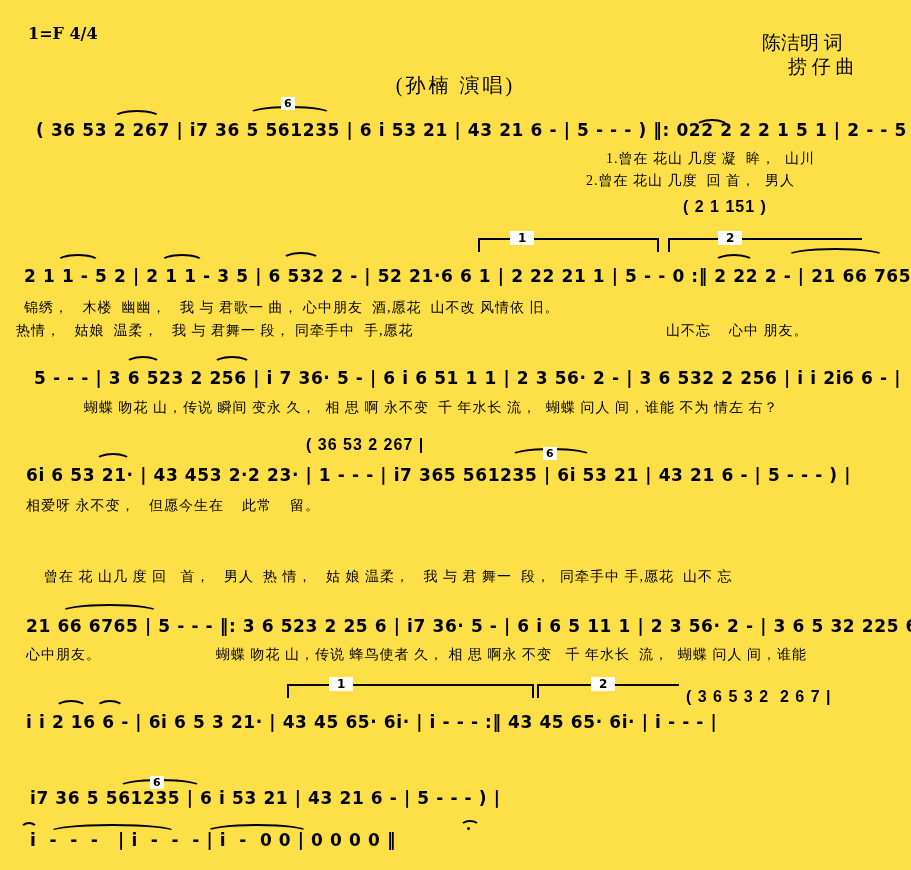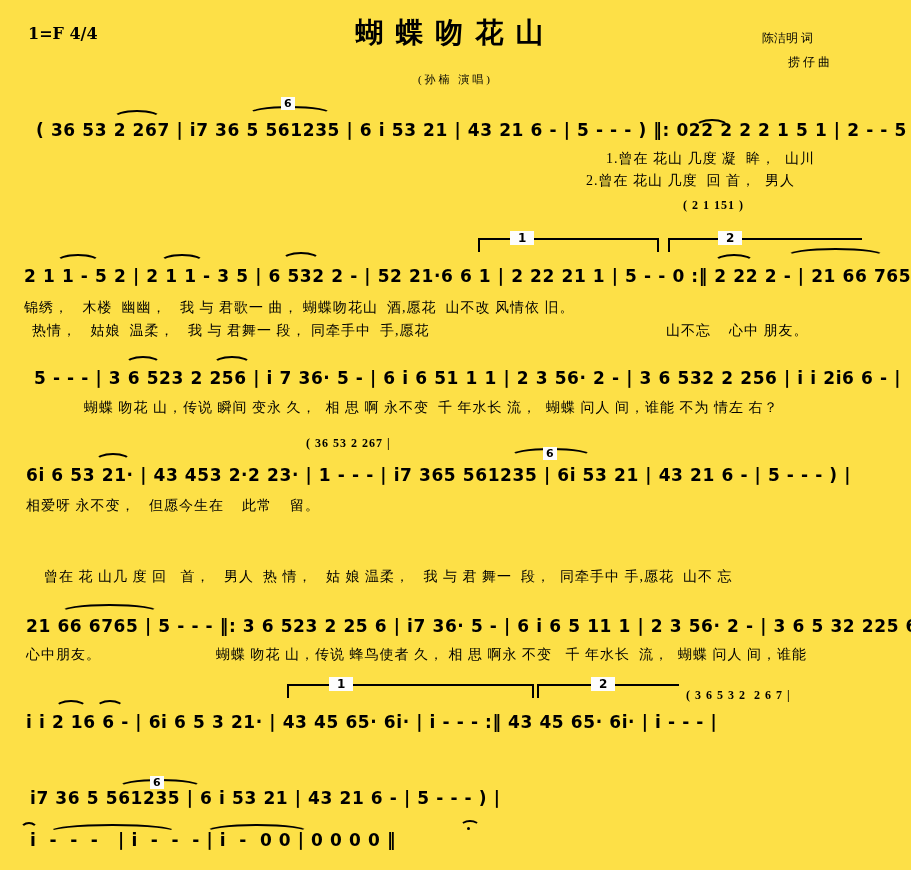--- a/index.html
+++ b/index.html
@@ -1,43 +1,42 @@
 <!DOCTYPE html>
 <html><head>
 <meta charset="utf-8">
 <style>
   html,body{margin:0;padding:0;}
   body{width:911px;height:870px;background:#fbfbfb;font-family:"Liberation Serif", serif;color:#000;}
   .sheet{position:relative;width:911px;height:870px;background:#fde047;overflow:hidden;}
   .key{position:absolute;top:24px;left:28px;font-family:"DejaVu Serif", serif;font-size:16px;font-weight:bold;white-space:pre;}
   .title{position:absolute;top:14px;left:0;right:0;text-align:center;font-size:28px;letter-spacing:12px;font-weight:600;white-space:pre;}
-  .credit{position:absolute;font-size:12px;white-space:pre;text-align:right;}
+  .credit{position:absolute;font-size:19px;white-space:pre;text-align:right;}
   .credit.lyricist{top:30px;left:762px;}
   .credit.composer{top:54px;left:788px;}
-  .subtitle{position:absolute;top:72px;left:0;right:0;text-align:center;font-size:11px;letter-spacing:3px;white-space:pre;}
+  .subtitle{position:absolute;top:72px;left:0;right:0;text-align:center;font-size:20px;letter-spacing:3px;white-space:pre;}
   .notation{position:absolute;font-family:"DejaVu Sans", sans-serif;font-weight:bold;font-size:17px;letter-spacing:0.6px;white-space:pre;}
   .lyric{position:absolute;font-size:14px;white-space:pre;letter-spacing:1px;text-align:center;}
-  .fill{position:absolute;font-family:Liberation Serif, serif;font-weight:bold;font-size:12px;white-space:pre;letter-spacing:1px;}
+  .fill{position:absolute;font-family:Liberation Sans, sans-serif;font-weight:bold;font-size:16px;white-space:pre;letter-spacing:1px;}
   .volta{position:absolute;height:12px;border-top:2px solid #000;}
   .volta.lt{border-left:2px solid #000;}
   .volta.rt{border-right:2px solid #000;}
   .vnum{position:absolute;top:-9px;background:#fdfdfd;padding:0 8px;font-family:"DejaVu Sans", sans-serif;font-size:12px;font-weight:bold;}
   .slur{position:absolute;height:12px;border:2px solid transparent;border-top:2px solid #000;border-radius:50%;}
   .tuplet{position:absolute;font-family:"DejaVu Sans", sans-serif;font-size:11px;font-weight:bold;background:#fdfdfd;padding:0 3px;}
   .fermata-arc{position:absolute;width:16px;height:9px;border:2px solid transparent;border-top:2px solid #000;border-radius:50%;}
   .fermata-dot{position:absolute;width:3px;height:3px;background:#000;border-radius:50%;}
   .footer-credit{position:absolute;font-size:14px;white-space:pre;letter-spacing:1px;}
 </style>
 </head>
 <body>
 
 <div class="sheet">
 
   <div class="key">1=F 4/4</div>
-  <div class="title">蝴蝶吻花山</div>
   <div class="credit lyricist">陈洁明 词</div>
   <div class="credit composer">捞 仔 曲</div>
   <div class="subtitle">(孙楠 演唱)</div>
 
   <div class="slur" style="top:110px;left:113px;width:44px"></div>
   <div class="slur" style="top:106px;left:248px;width:80px"></div>
   <div class="tuplet" style="top:97px;left:281px">6</div>
   <div class="slur" style="top:119px;left:695px;width:30px"></div>
   <div class="notation" style="top:120px;left:36px">( 36 53 2 267 | i7 36 5 561235 | 6 i 53 21 | 43 21 6 - | 5 - - - ) ‖: 022 2 2 2 1 5 1 | 2 - - 5 2 |</div>
   <div class="lyric" style="top:150px;left:606px">1.曾在 花山 几度 凝  眸，  山川</div>
@@ -50,22 +49,22 @@
   <div class="volta lt" style="top:238px;left:668px;width:192px">
     <span class="vnum" style="left:48px">2</span>
   </div>
 
   <div class="slur" style="top:254px;left:56px;width:40px"></div>
   <div class="slur" style="top:254px;left:160px;width:40px"></div>
   <div class="slur" style="top:252px;left:282px;width:34px"></div>
   <div class="slur" style="top:254px;left:714px;width:36px"></div>
   <div class="slur" style="top:248px;left:786px;width:95px"></div>
   <div class="notation" style="top:266px;left:24px">2 1 1 - 5 2 | 2 1 1 - 3 5 | 6 532 2 - | 52 21·6 6 1 | 2 22 21 1 | 5 - - 0 :‖ 2 22 2 - | 21 66 7655 |</div>
-  <div class="lyric" style="top:299px;left:24px">锦绣，   木楼  幽幽，   我 与 君歌一 曲， 蝴蝶吻花山  酒,愿花  山不改 风情依 旧。</div>
-  <div class="lyric" style="top:322px;left:32px">热情，   姑娘  温柔，   我 与 君舞一 段， 同牵手中  手,愿花</div>
+  <div class="lyric" style="top:299px;left:24px">锦绣，   木楼  幽幽，   我 与 君歌一 曲， 心中朋友  酒,愿花  山不改 风情依 旧。</div>
+  <div class="lyric" style="top:322px;left:16px">热情，   姑娘  温柔，   我 与 君舞一 段， 同牵手中  手,愿花</div>
   <div class="lyric" style="top:322px;left:666px">山不忘    心中 朋友。</div>
 
   <div class="slur" style="top:356px;left:125px;width:32px"></div>
   <div class="slur" style="top:356px;left:213px;width:34px"></div>
   <div class="notation" style="top:368px;left:34px">5 - - - | 3 6 523 2 256 | i 7 36· 5 - | 6 i 6 51 1 1 | 2 3 56· 2 - | 3 6 532 2 256 | i i 2i6 6 - |</div>
   <div class="lyric" style="top:399px;left:84px">蝴蝶 吻花 山，传说 瞬间 变永 久，  相 思 啊 永不变  千 年水长 流，  蝴蝶 问人 间，谁能 不为 情左 右？</div>
   <div class="fill" style="top:436px;left:306px">( 36 53 2 267 |</div>
 
   <div class="slur" style="top:453px;left:95px;width:32px"></div>
   <div class="slur" style="top:448px;left:510px;width:78px"></div>

